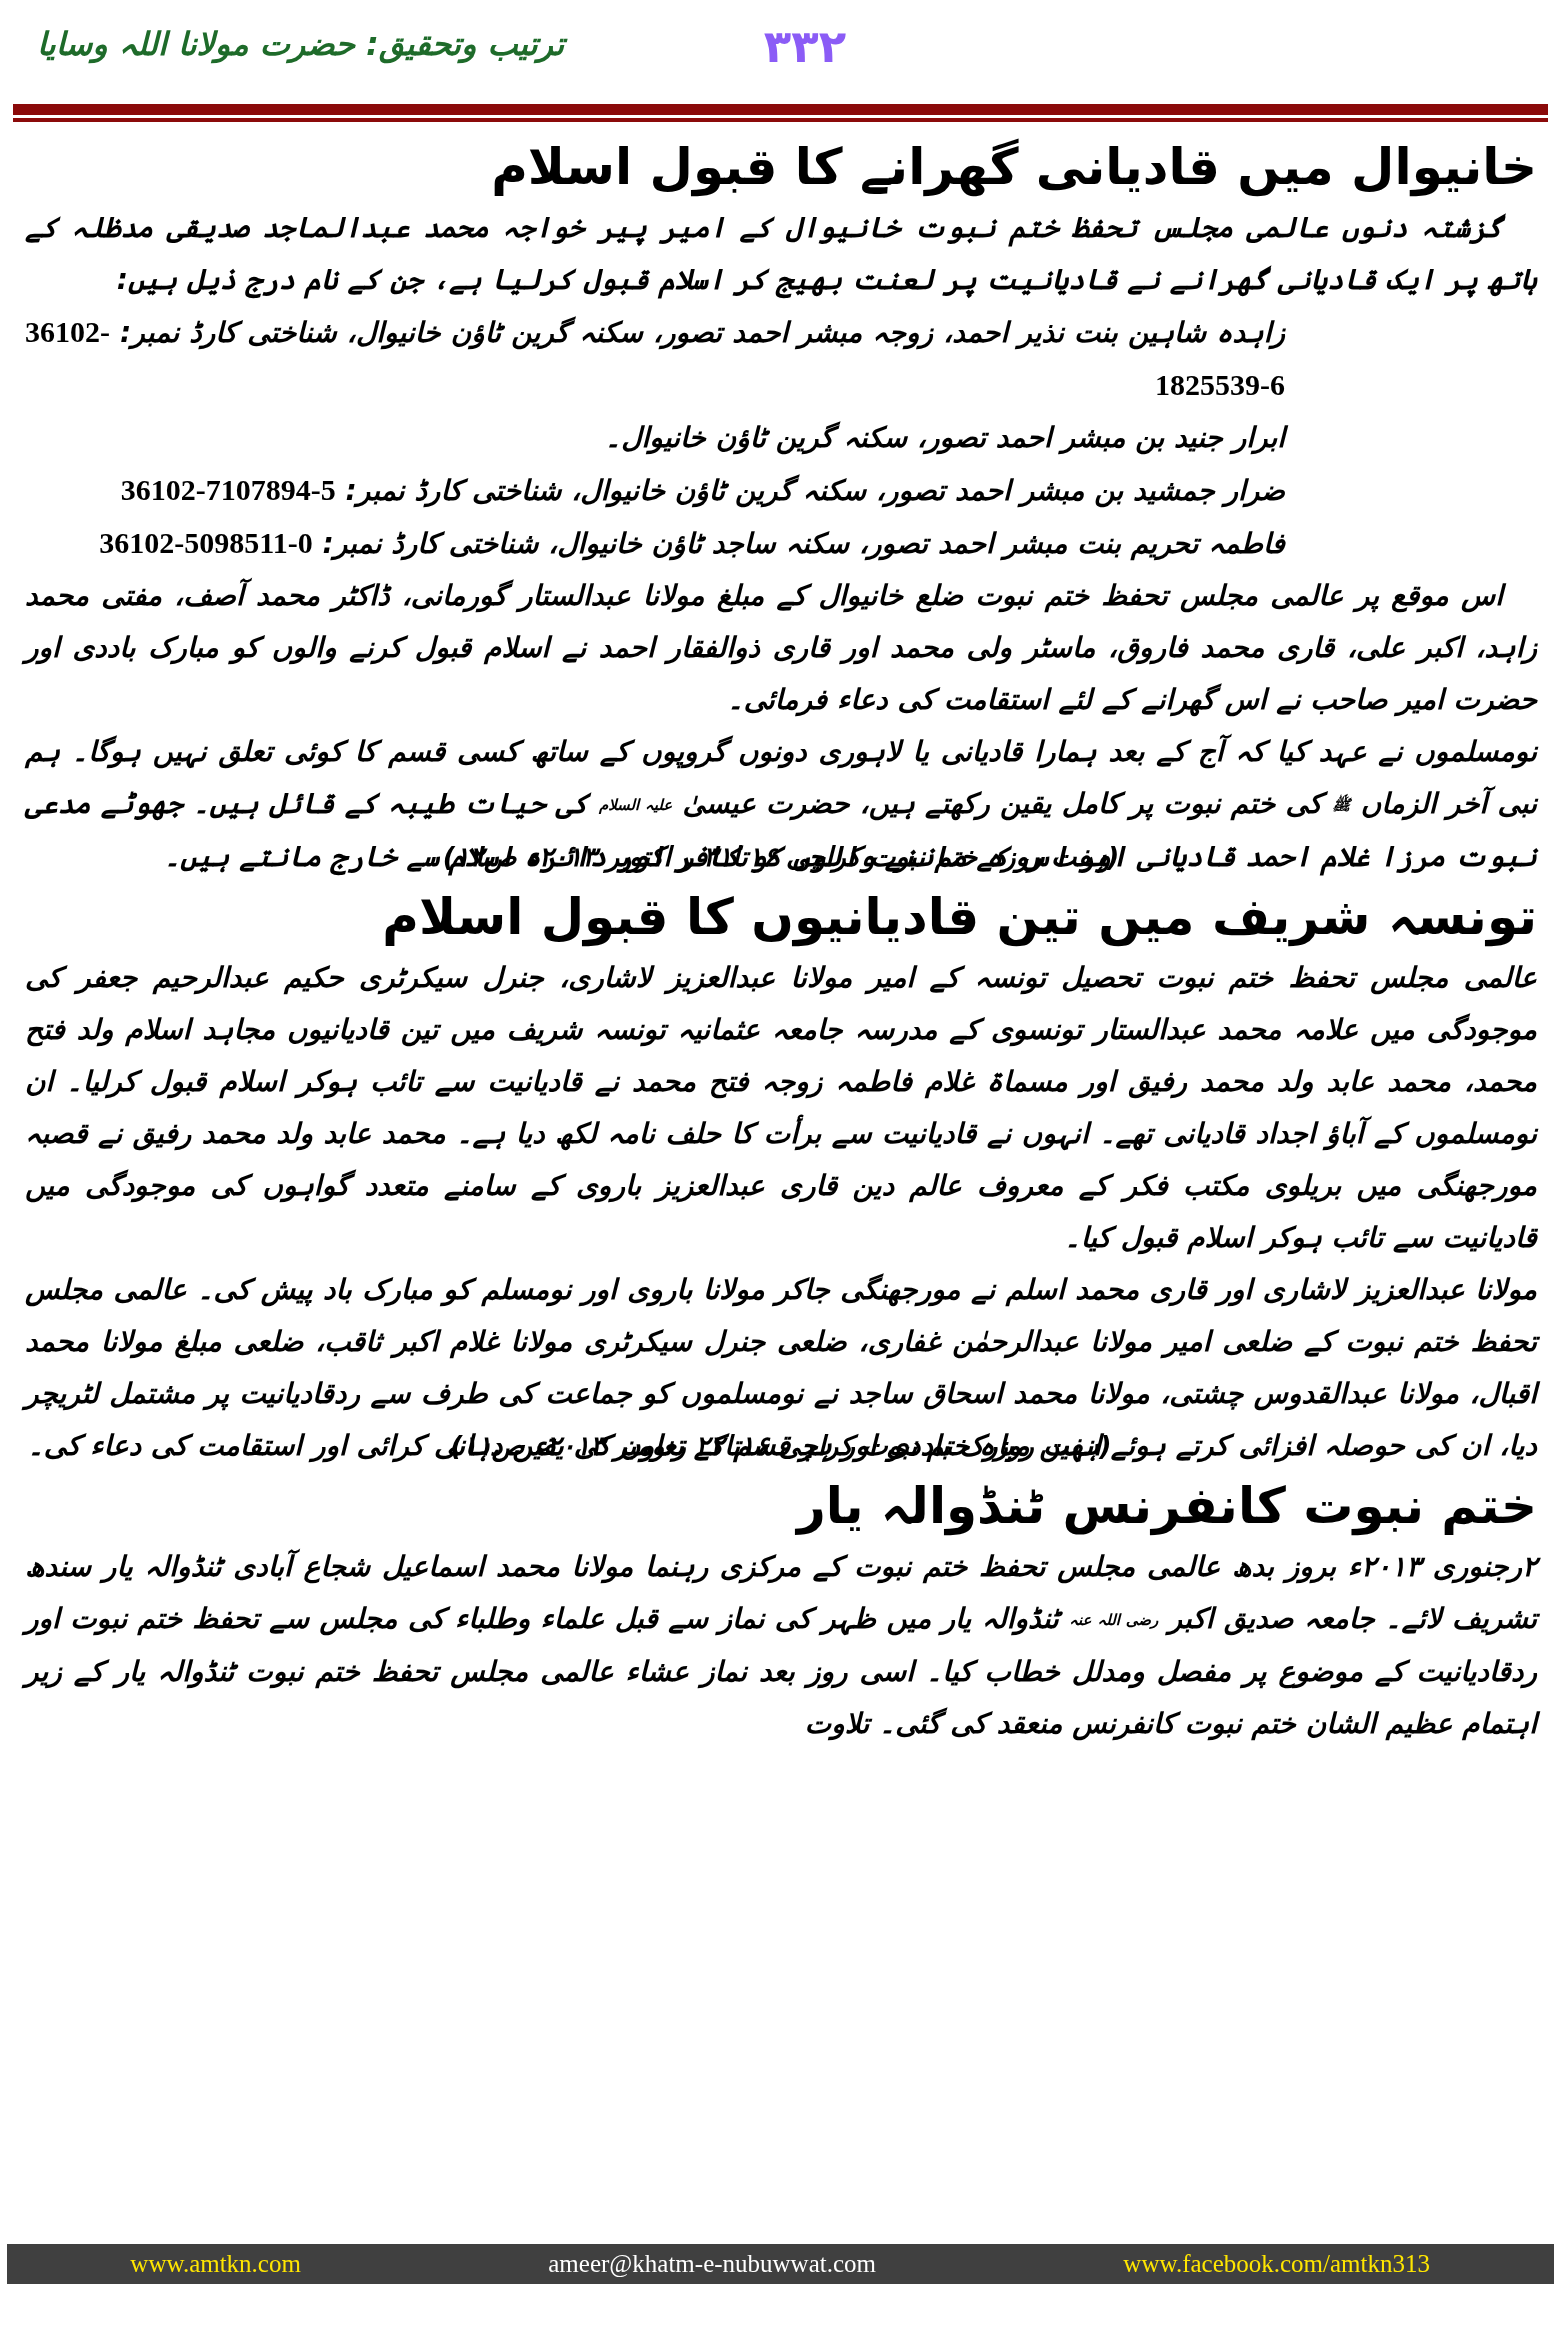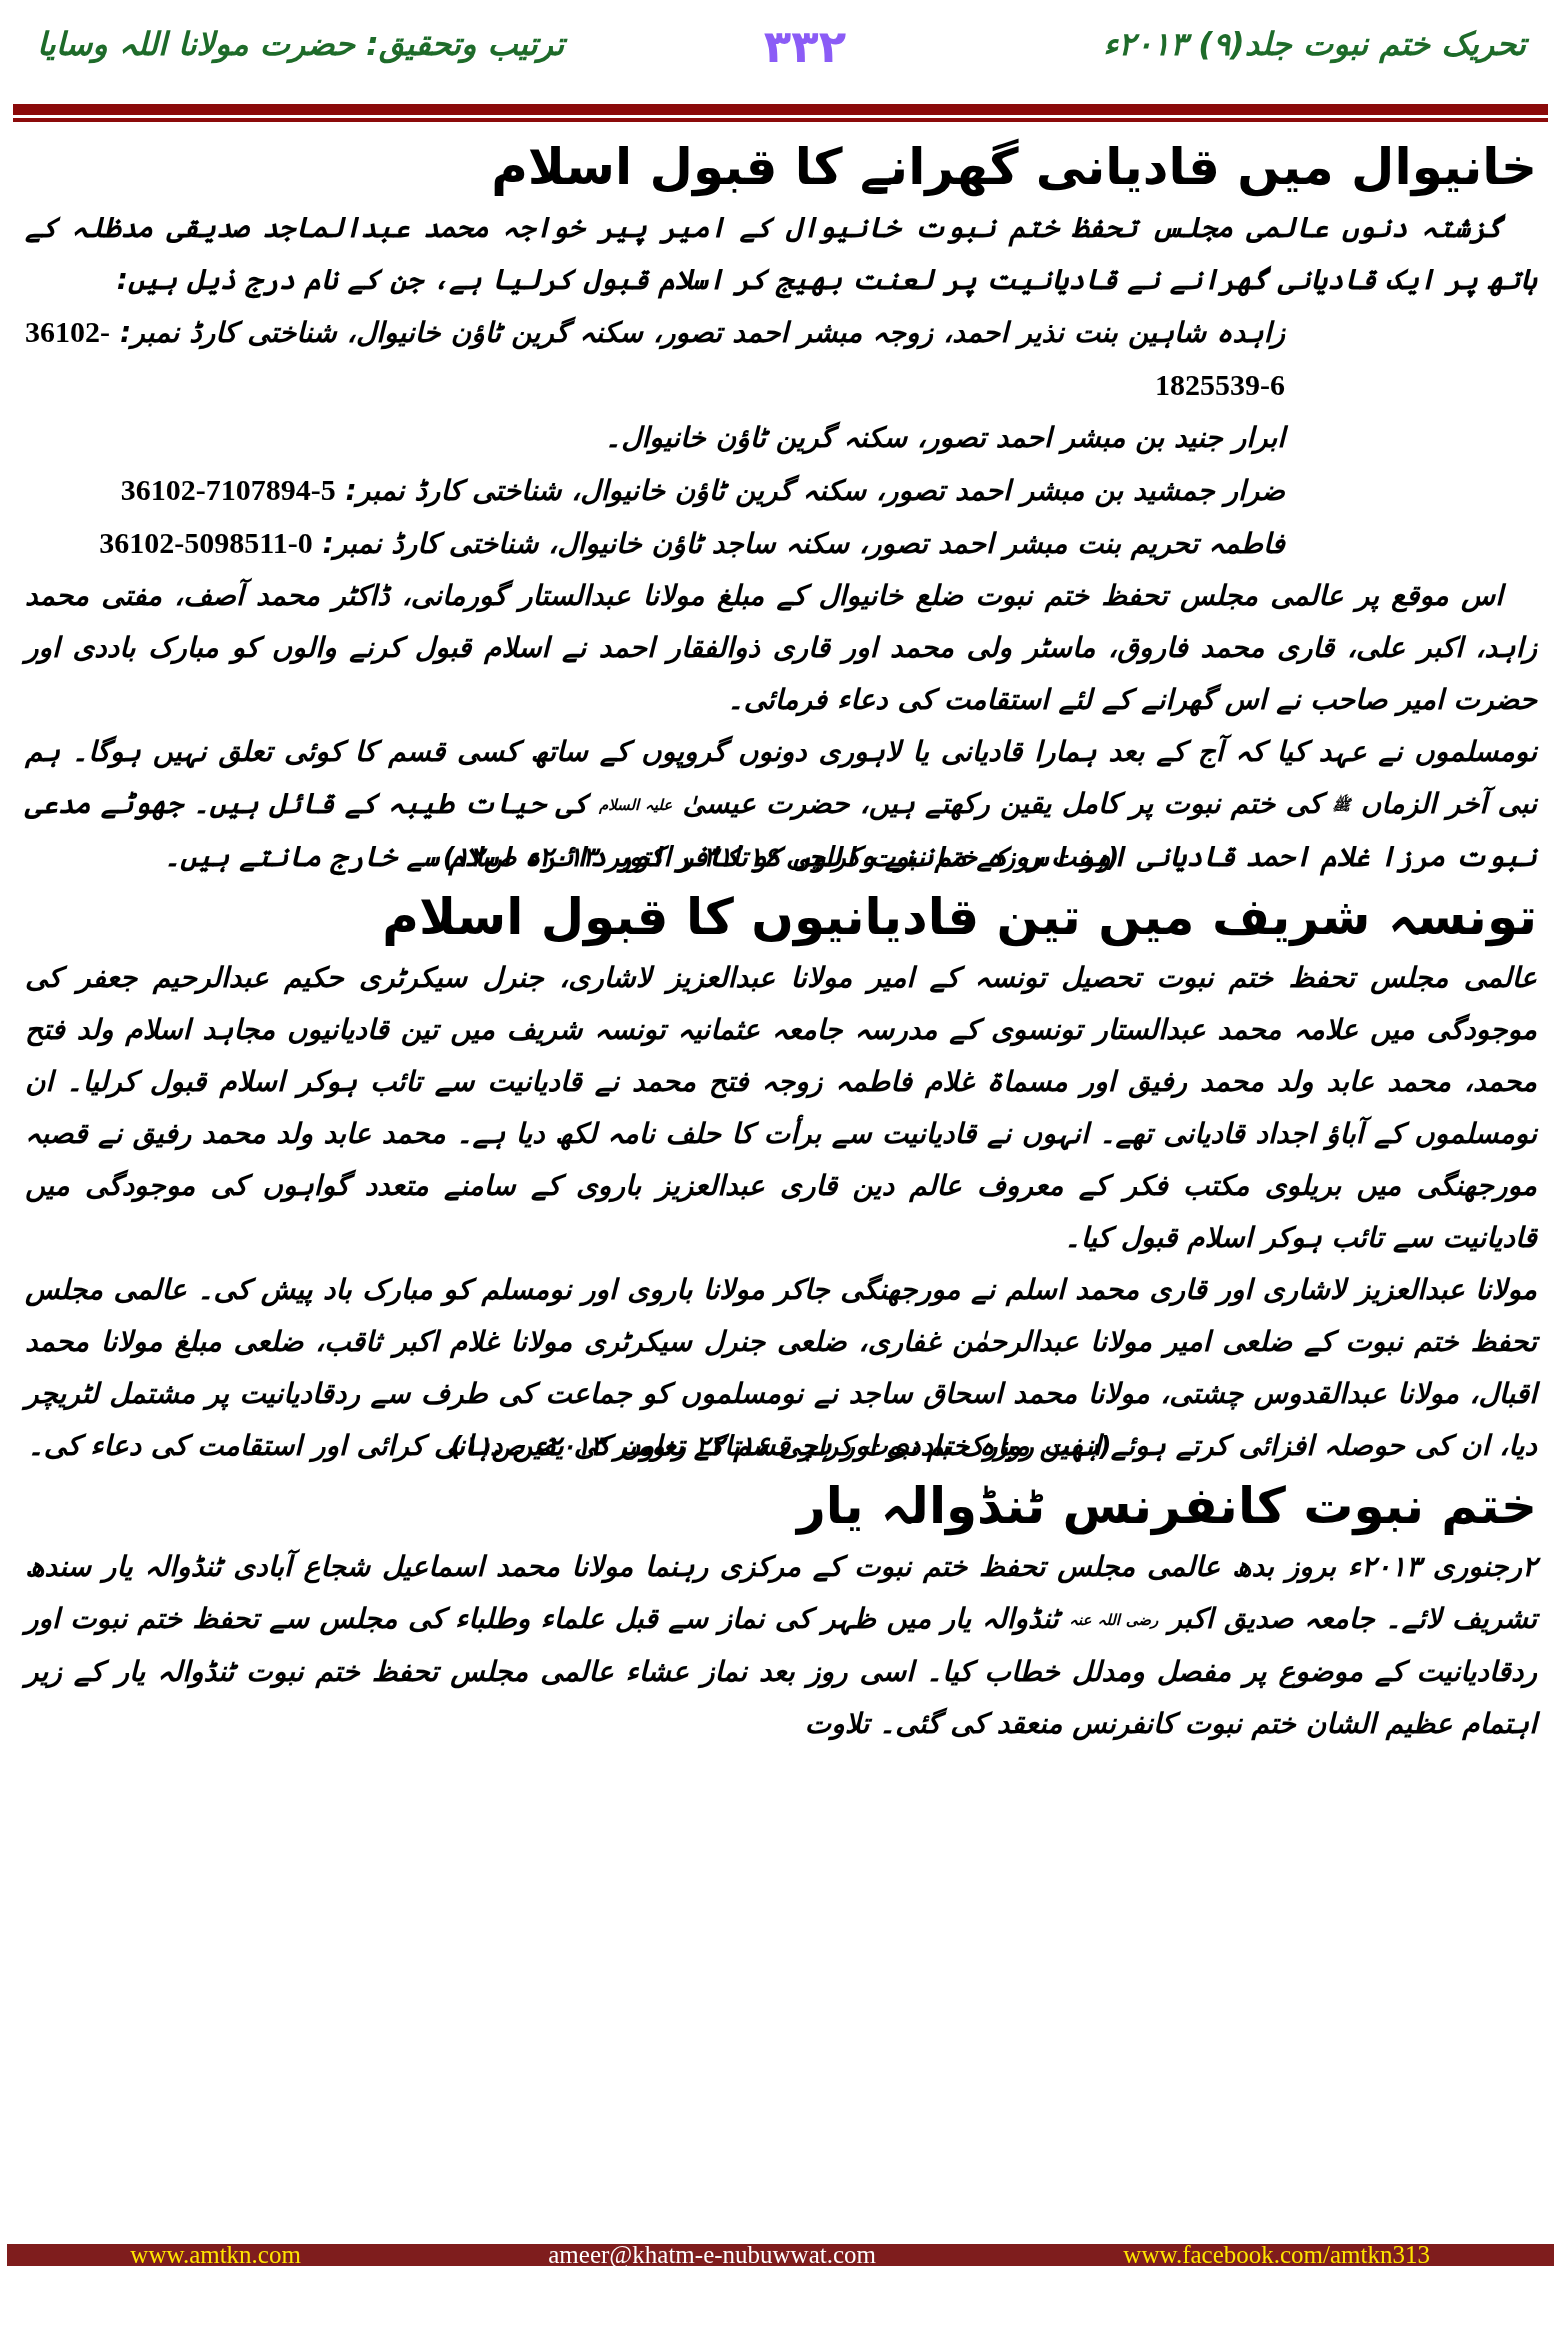--- a/index.html
+++ b/index.html
@@ -10,29 +10,28 @@
   .hdr-page { position: absolute; left: 50%; transform: translateX(-50%); top: 20px; font-size: 45px; color: #8b5cf6; font-weight: bold; direction: rtl; margin-left: 25px; }
   .rule-thick { position: absolute; left: 12.6px; width: 1535px; top: 104px; height: 11px; background: #8b0a0a; }
   .rule-thin { position: absolute; left: 12.6px; width: 1535px; top: 118px; height: 4.2px; background: #8b0a0a; }
   .content { position: absolute; top: 133px; left: 25px; width: 1512px; direction: rtl; text-align: justify; font-family: "DejaVu Sans", sans-serif; }
   .heading { font-size: 50px; font-weight: bold; line-height: 69px; margin: 0; }
   .para { font-size: 28px; font-weight: bold; font-style: italic; line-height: 52px; margin: 0; text-indent: 34px; }
   .entry { font-size: 28px; font-weight: bold; font-style: italic; line-height: 52px; margin: 0 252px 0 0; }
   .entry .id { direction: ltr; unicode-bidi: embed; font-family: "Liberation Serif", serif; font-style: normal; font-size: 30px; }
   .citation { display: block; text-align: center; font-size: 27px; font-weight: bold; font-style: italic; margin-top: -52px; line-height: 52px; }
   .honorific { font-size: 15px; vertical-align: middle; }
-  .footer { position: absolute; left: 6.7px; width: 1547px; top: 2244px; height: 22px; background: #7f1d1d; display: flex; align-items: center; justify-content: space-around; font-family: "Liberation Serif", serif; font-size: 25px; }
+  .footer { position: absolute; left: 6.7px; width: 1547px; top: 2244px; height: 40px; background: #404040; display: flex; align-items: center; justify-content: space-around; font-family: "Liberation Serif", serif; font-size: 25px; }
   .footer .y { color: #ffe600; }
   .footer .w { color: #ffffff; }
 </style>
 </head>
 <body>
 
 <div class="header">
-  <div class="hdr-right">تحریک ختم نبوت جلد(۹) ۲۰۱۳ء</div>
   <div class="hdr-page">۳۳۲</div>
   <div class="hdr-left">ترتیب وتحقیق: حضرت مولانا اللہ وسایا</div>
   <div class="rule-thick"></div>
   <div class="rule-thin"></div>
 </div>
 
 <div class="content">
 
   <h2 class="heading">خانیوال میں قادیانی گھرانے کا قبول اسلام</h2>
   <p class="para">گزشتہ دنوں عالمی مجلس تحفظ ختم نبوت خانیوال کے امیر پیر خواجہ محمد عبدالماجد صدیقی مدظلہ کے ہاتھ پر ایک قادیانی گھرانے نے قادیانیت پر لعنت بھیج کر اسلام قبول کرلیا ہے، جن کے نام درج ذیل ہیں:</p>

